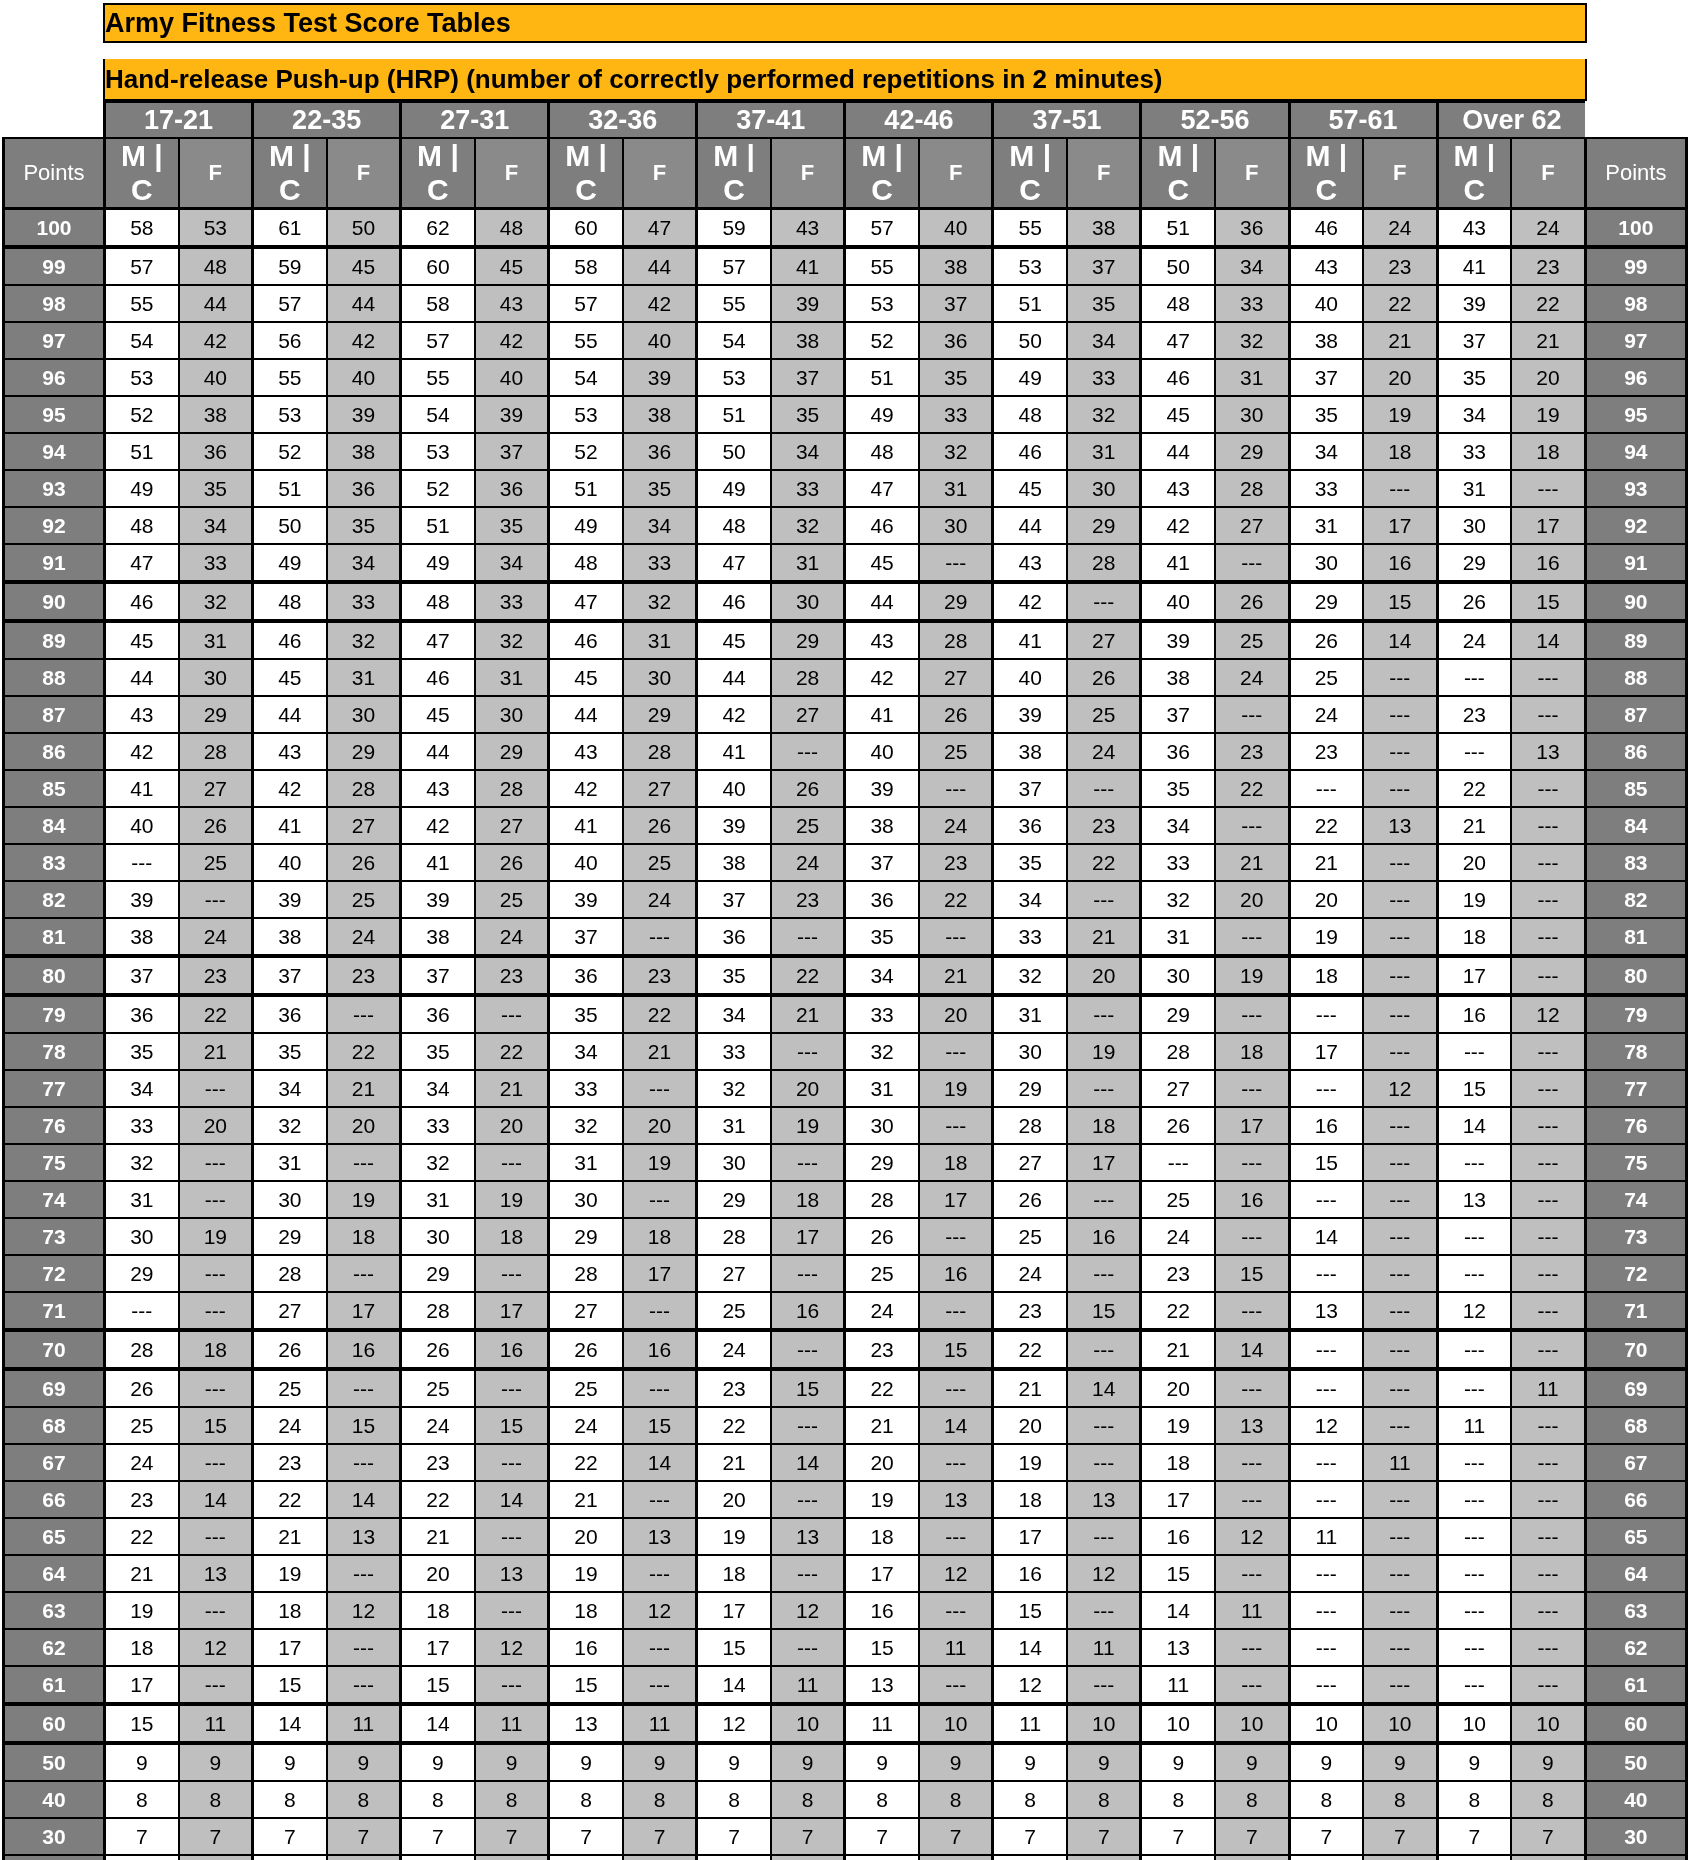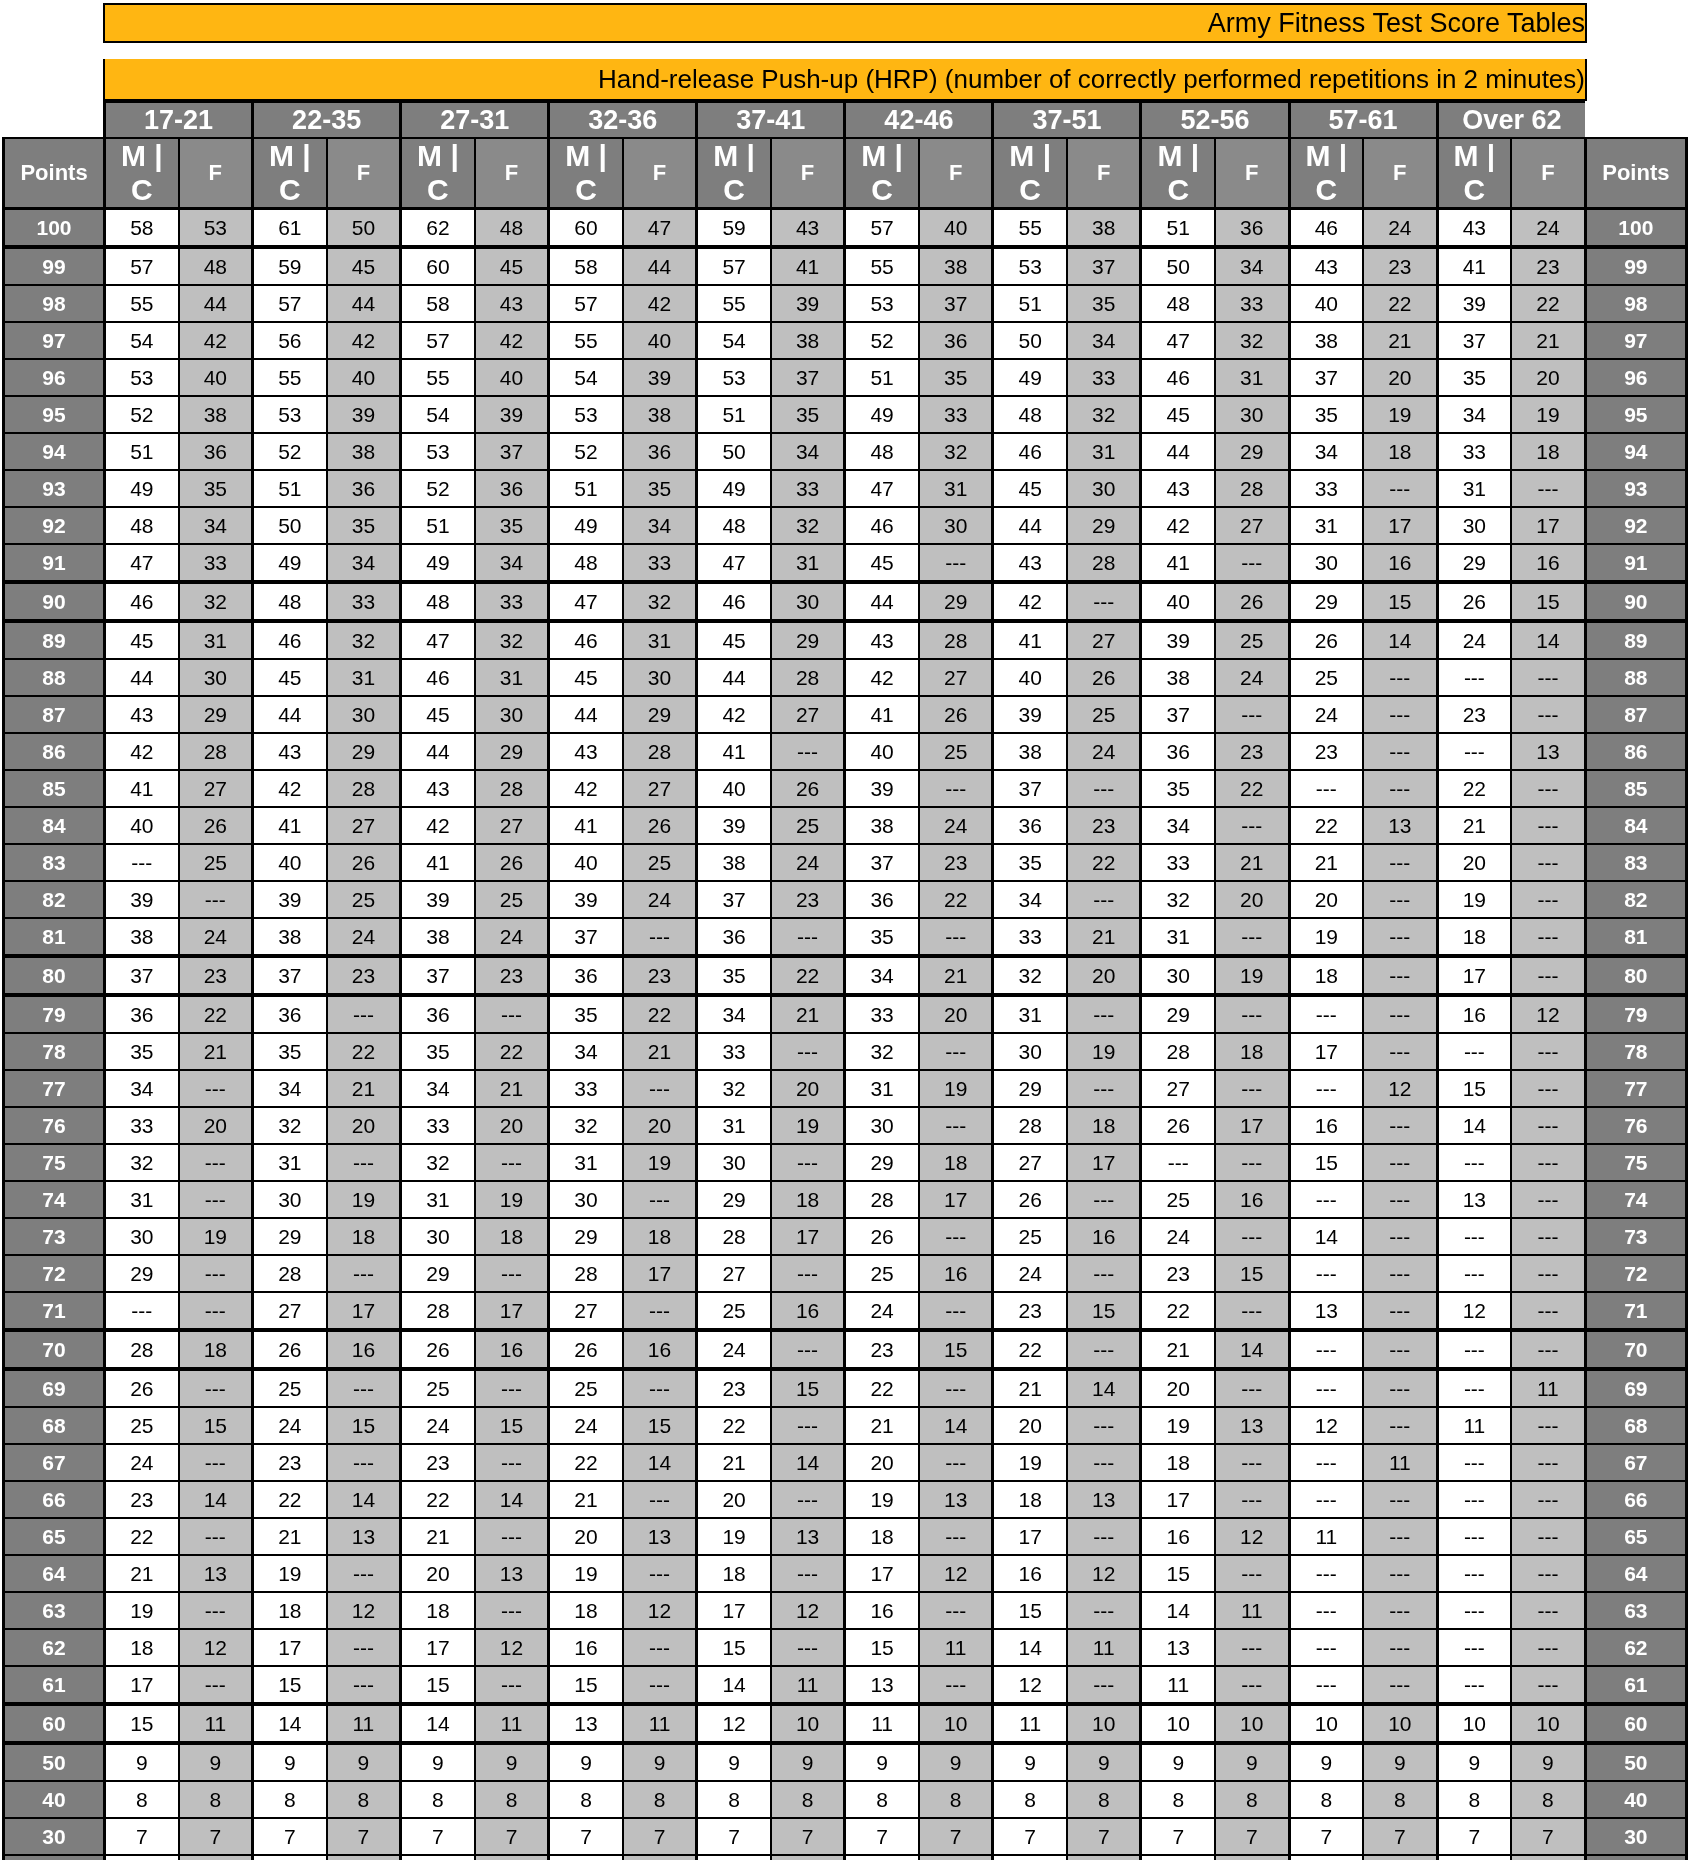--- a/index.html
+++ b/index.html
@@ -5,40 +5,40 @@
   :root{
     --gold:#FFB612; --hgray:#7E7E7E; --fhgray:#8A8A8A;
     --ptgray:#7E7E7E; --fcell:#BFBFBF;
   }
   html,body{margin:0;padding:0;background:#fff;}
   body{width:1690px;height:1860px;font-family:"Liberation Sans",sans-serif;color:#000;}
   .page{padding:3px 2px 0 2px;}
   .hdr,.ftr{display:flex;}
   .spacer{width:101px;flex:none;background:#fff;}
   .hdr-center,.ftr-center{flex:1;}
-  .bar{background:var(--gold);border:2px solid #000;text-align:right;font-weight:normal;}
+  .bar{background:var(--gold);border:2px solid #000;text-align:left;font-weight:bold;}
   .bar-title{height:36px;line-height:36px;font-size:27px;}
   .bar-sub{height:40px;line-height:40px;font-size:26px;border-top:none;margin-top:16px;}
   table{border-collapse:collapse;table-layout:fixed;width:1686px;}
   col.ptcol{width:101px;} col.dcol{width:74px;}
   td{height:35px;padding:0;text-align:center;vertical-align:middle;
      font-size:21px;border-top:2px solid #000;}
   tr.tt td{border-top:4px solid #000;}
   tbody tr:last-child td{border-bottom:3px solid #000;}
   td.m{background:#fff;border-left:3px solid #000;}
   td.f{background:var(--fcell);border-left:2px solid #000;}
   td.pt{background:var(--ptgray);color:#fff;font-weight:bold;
         border-left:3px solid #000;border-right:3px solid #000;}
   td.age{background:var(--hgray);color:#fff;font-weight:bold;font-size:27px;
          border-left:3px solid #000;height:34px;}
   td.mch{background:var(--hgray);color:#fff;font-weight:bold;font-size:30px;
          border-left:3px solid #000;height:34px;}
   td.fh{background:var(--fhgray);color:#fff;font-weight:bold;font-size:22px;
         border-left:2px solid #000;height:34px;}
-  td.pth{background:var(--ptgray);color:#fff;font-weight:bold;font-size:22px;
+  td.pth{background:var(--ptgray);color:#fff;font-weight:normal;font-size:22px;
          border-left:3px solid #000;border-right:3px solid #000;height:34px;}
   tr.headrow td{border-bottom:3px solid #000;}
   td.corner{background:#fff;border:none;}
 </style>
 </head>
 <body>
 
 <div class="page">
 
   <div class="hdr">

